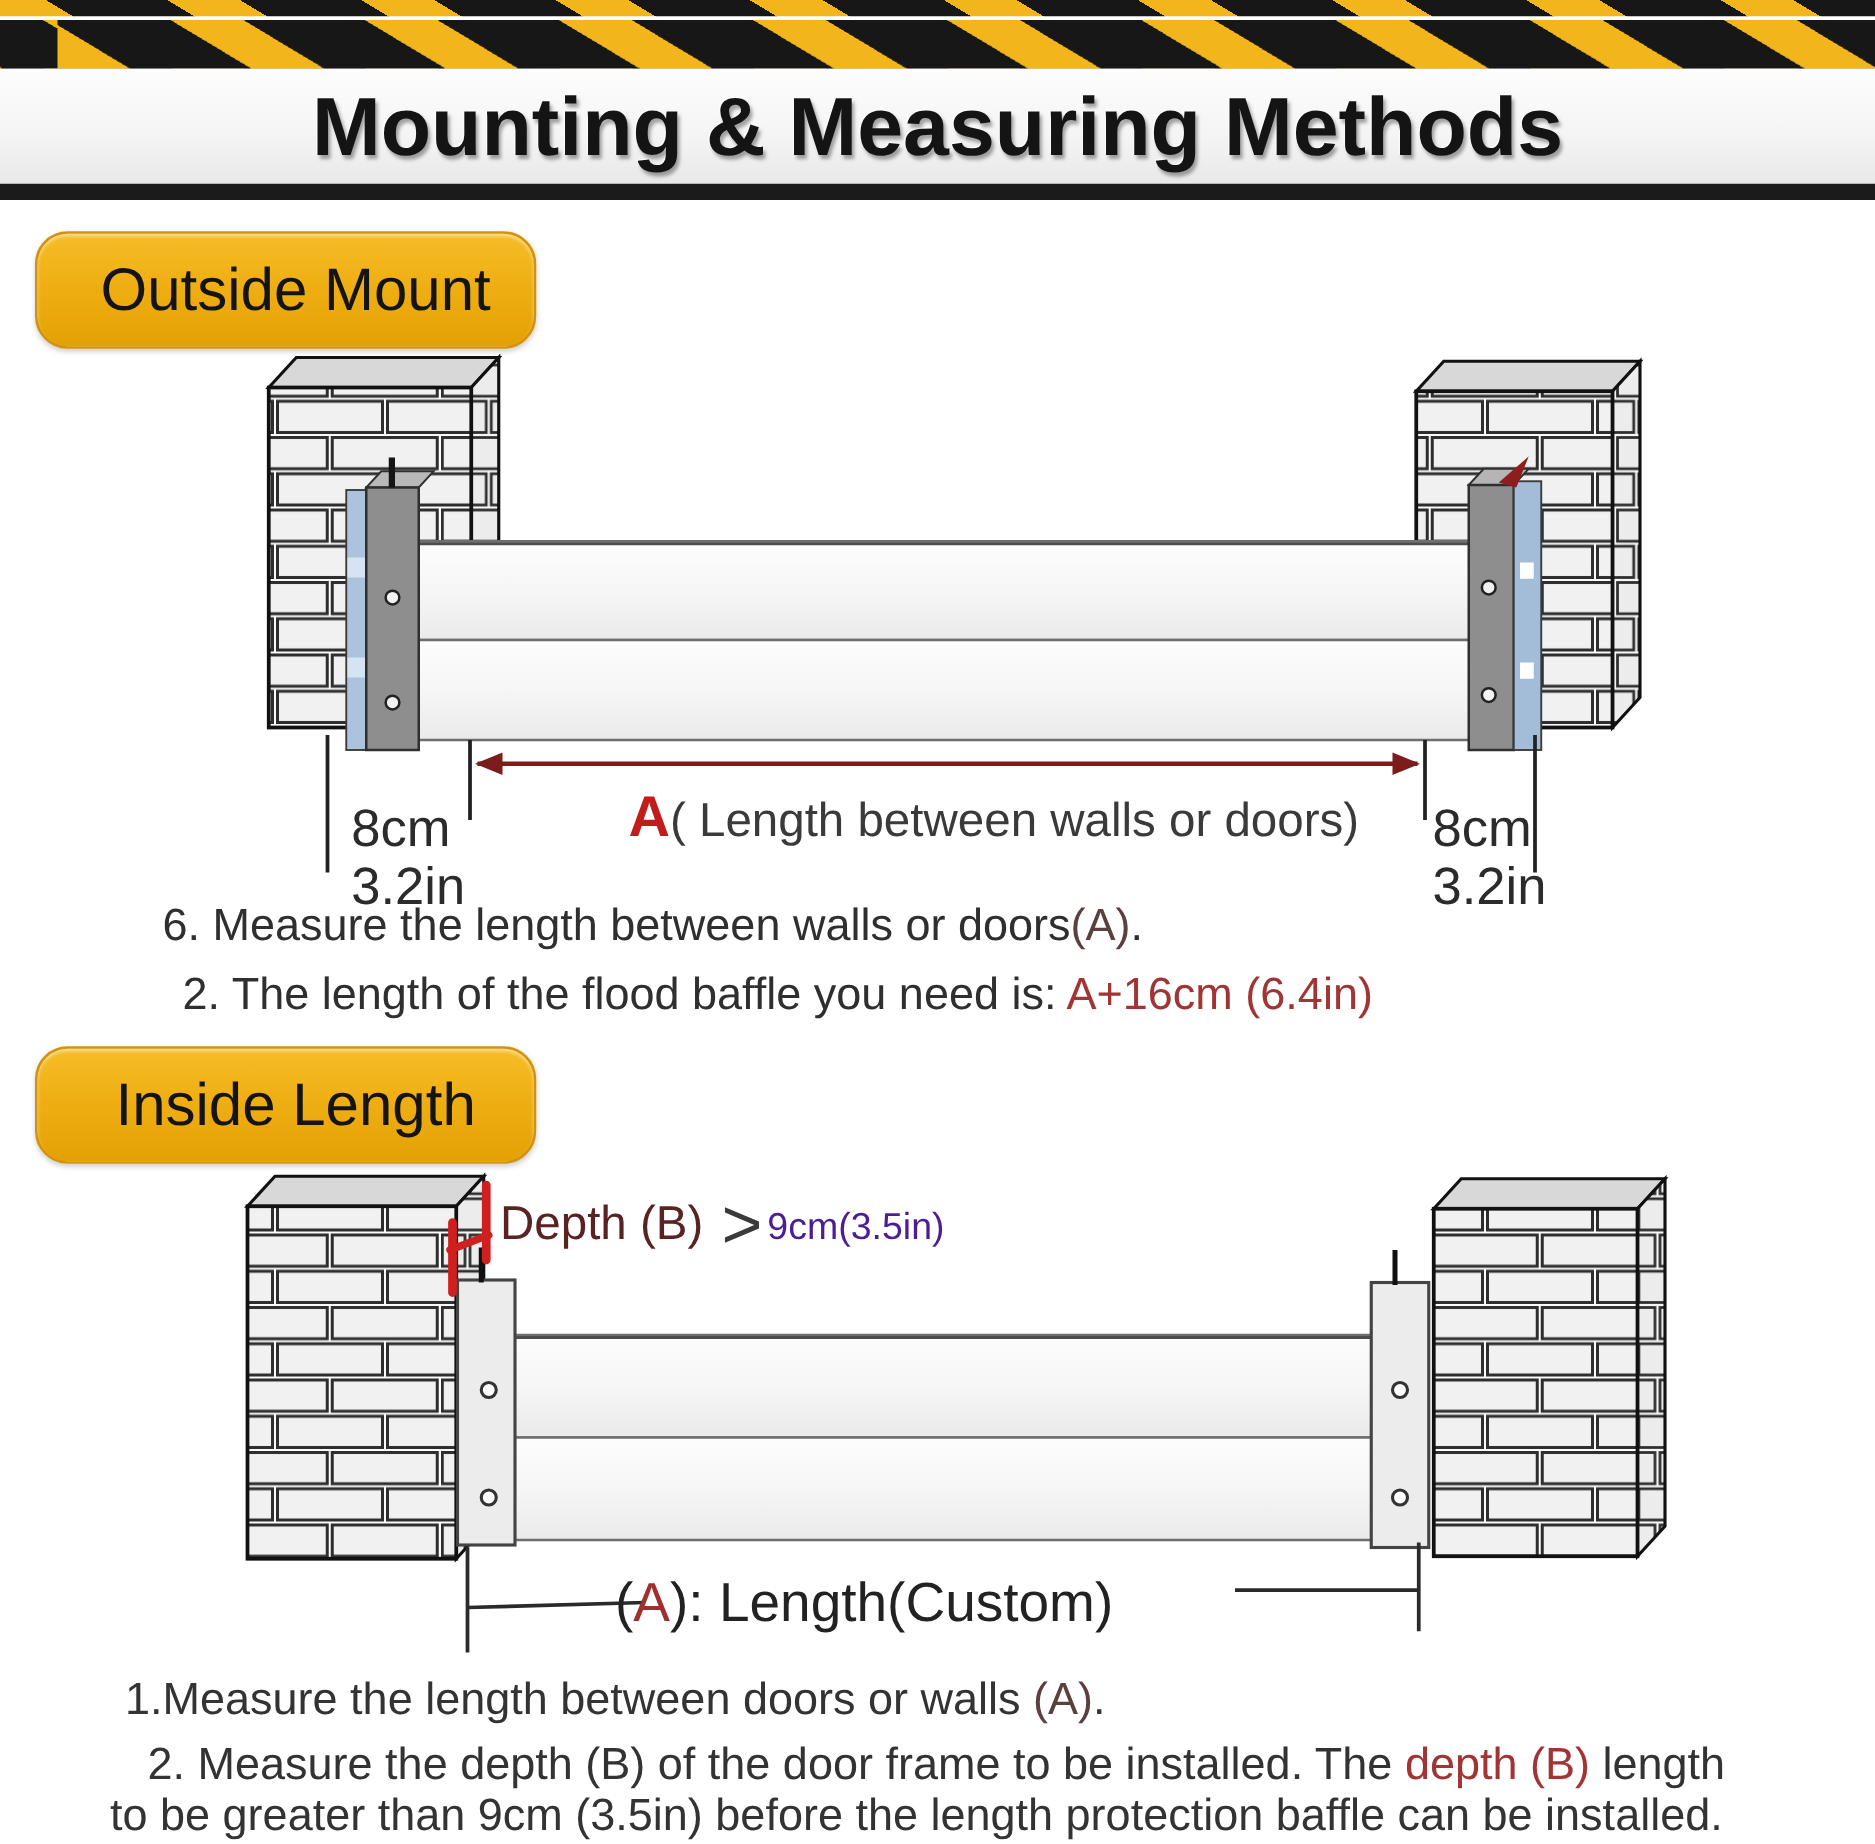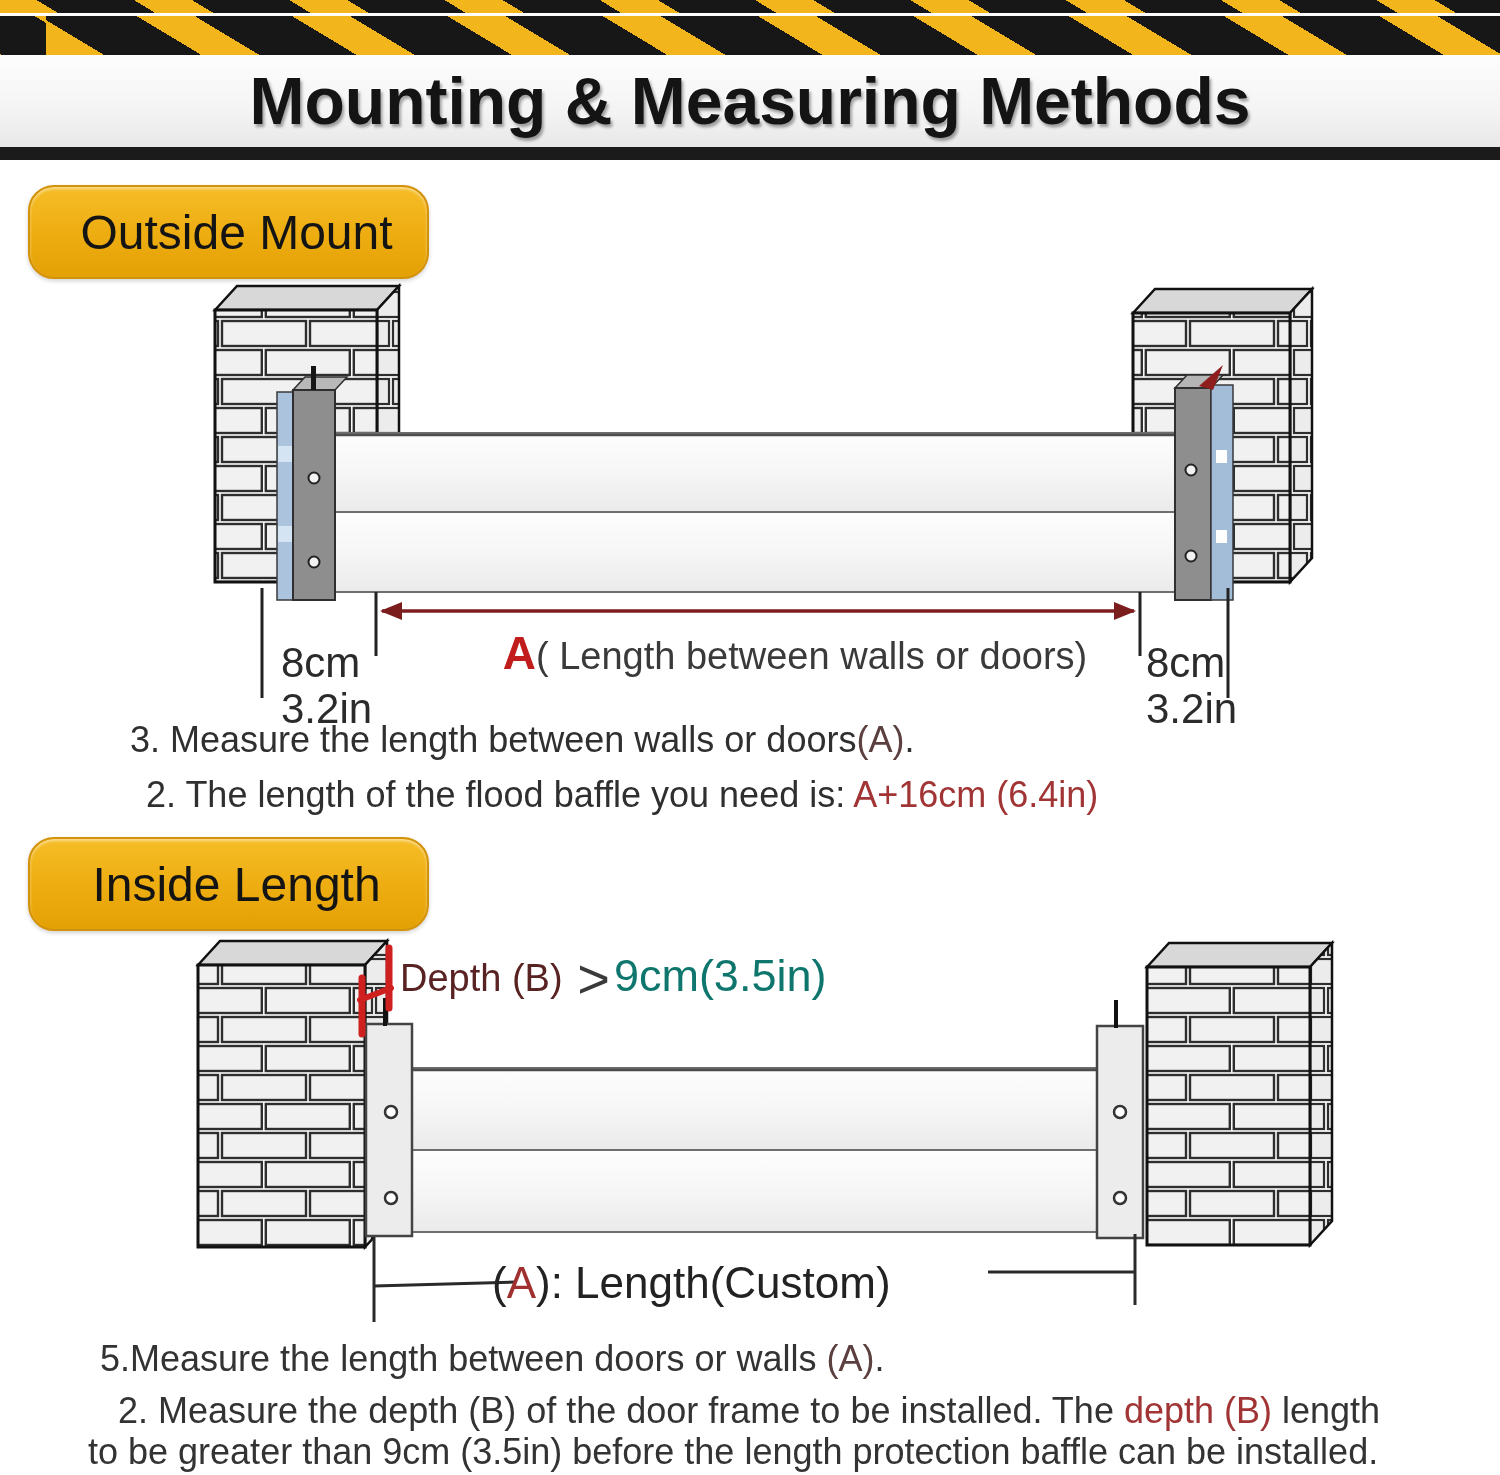--- a/index.html
+++ b/index.html
@@ -39,21 +39,21 @@
   #dim-right{left:1146px;top:596px;}
   #a-length{left:465px;top:626px;width:660px;text-align:center;font-size:38px;color:#3a3a3a;}
   #a-length .red-a{color:#c11d1d;font-weight:700;font-size:46px;}
   .steps{font-size:36px;color:#2f2f2f;}
   #out-step1{left:130px;top:719px;}
   #out-step2{left:146px;top:774px;}
   .dim-a{color:#5c4040;}
   .red-val{color:#a13434;}
   #depth-label{left:400px;top:946px;font-size:38px;color:#5a2323;}
   #depth-label .gt{font-size:56px;color:#3a3a3a;vertical-align:-7px;font-weight:400;padding:0 4px;}
-  #depth-label .dval{font-size:45px;color:#0f766e;}
+  #depth-label .dval{font-size:30px;color:#4c1d95;}
   #a-custom{left:492px;top:1258px;width:560px;text-align:left;font-size:44px;color:#222;}
   #a-custom .red-a{color:#a03030;}
   .notes{font-size:36px;color:#333;}
   #in-step1{left:100px;top:1338px;}
   #in-step2a{left:118px;top:1390px;}
   #in-step2b{left:88px;top:1431px;}
 </style>
 </head>
 <body>
 
@@ -200,36 +200,36 @@
   <div class="anno dim-pair" id="dim-right">
     <div>8cm</div>
     <div>3.2in</div>
   </div>
 
   <div class="anno" id="a-length">
     <span class="red-a">A</span><span>( Length between walls or doors)</span>
   </div>
 
   <div class="anno steps" id="out-step1">
-    <span>3. Measure the length between walls or doors</span><span class="dim-a">(A)</span><span>.</span>
+    <span>6. Measure the length between walls or doors</span><span class="dim-a">(A)</span><span>.</span>
   </div>
   <div class="anno steps" id="out-step2">
     <span>2. The length of the flood baffle you need is: </span><span class="red-val">A+16cm (6.4in)</span>
   </div>
 
   <div class="anno" id="depth-label">
     <span>Depth (B) </span><span class="gt">&gt;</span><span class="dval">9cm(3.5in)</span>
   </div>
 
   <div class="anno" id="a-custom">
     <span>(</span><span class="red-a">A</span><span>): Length(Custom)</span>
   </div>
 
   <div class="anno notes" id="in-step1">
-    <span>5.Measure the length between doors or walls </span><span class="dim-a">(A)</span><span>.</span>
+    <span>1.Measure the length between doors or walls </span><span class="dim-a">(A)</span><span>.</span>
   </div>
   <div class="anno notes" id="in-step2a">
     <span>2. Measure the depth (B) of the door frame to be installed. The </span><span class="red-val">depth (B)</span><span> length</span>
   </div>
   <div class="anno notes" id="in-step2b">
     <span>to be greater than 9cm (3.5in) before the length protection baffle can be installed.</span>
   </div>
 
 </div>
 

